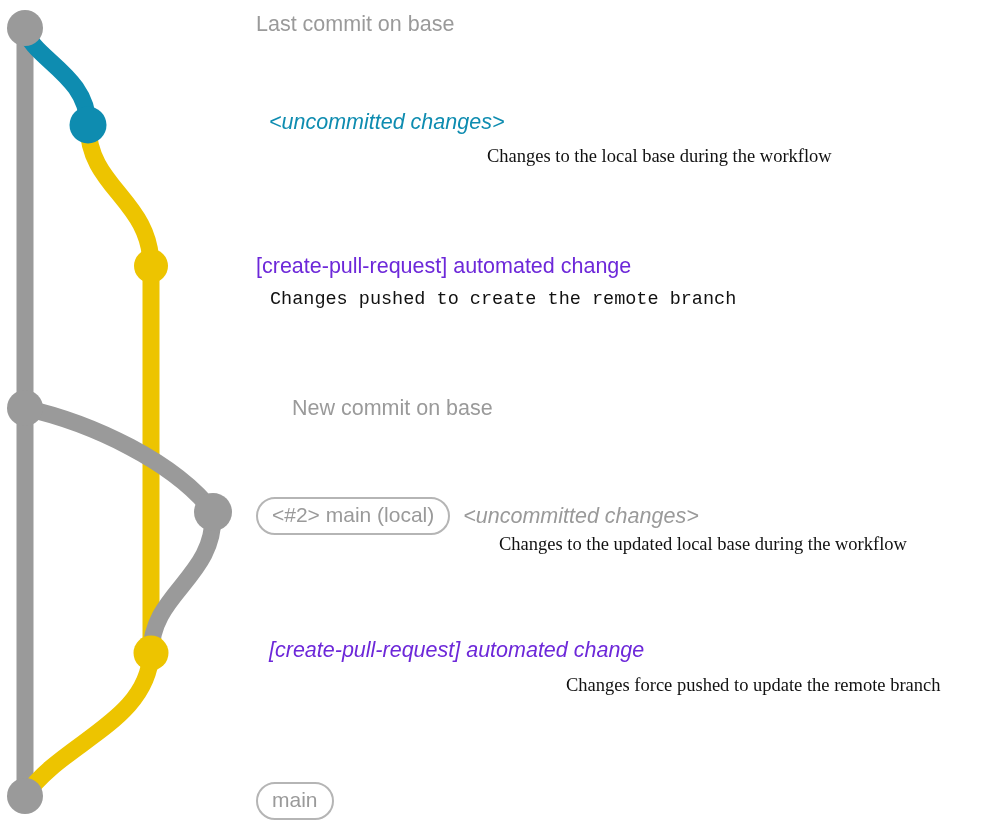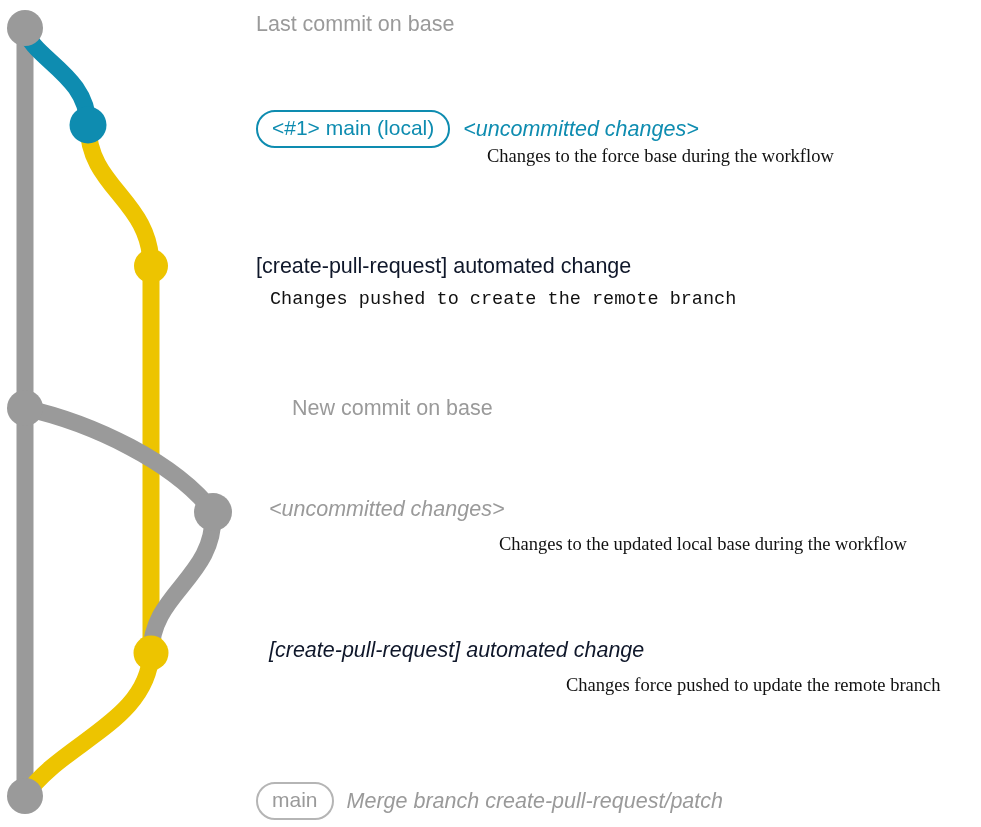--- a/index.html
+++ b/index.html
@@ -50,21 +50,21 @@
     font-family: "Liberation Serif", serif;
     font-size: 18.5px;
     line-height: 20px;
     color: #111111;
     white-space: nowrap;
   }
   .gap-after-badge { margin-left: 13px; font-style: italic; }
 
   
   .c-teal   { color: #0e8cb0; }
-  .c-yellow { color: #0f172a; }
+  .c-yellow { color: #6d28d9; }
   .c-gray   { color: #9a9a9a; }
   .b-teal   { border-color: #0e8cb0; }
   .b-yellow { border-color: #edc400; }
   .b-gray   { border-color: #b5b5b5; }
 </style>
 </head>
 <body>
 
 <svg id="graph-svg" viewBox="0 0 981 827">
   <g fill="none" stroke-linecap="round" stroke-width="17">
@@ -93,40 +93,39 @@
     <circle cx="151" cy="653" r="17.5" fill="#edc400"></circle>
     <circle cx="25" cy="796" r="18" fill="#9a9a9a"></circle>
   </g>
 </svg>
 
 <div class="row" style="left:256px; top:12px;">
   <span class="headline c-gray">Last commit on base</span>
 </div>
 
 <div class="row" style="left:256px; top:110px;">
-  <span class="badge b-teal c-teal">&lt;#1&gt; main (local)</span>
   <span class="headline c-teal gap-after-badge">&lt;uncommitted changes&gt;</span>
 </div>
-<div class="subtext" style="left:487px; top:146px;">Changes to the force base during the workflow</div>
+<div class="subtext" style="left:487px; top:146px;">Changes to the local base during the workflow</div>
 
 <div class="row" style="left:256px; top:254px;">
   <span class="headline c-yellow">[create-pull-request] automated change</span>
 </div>
 <div class="subtext" style="left:270px; top:290px;font-family:Liberation Mono, monospace;">Changes pushed to create the remote branch</div>
 
 <div class="row" style="left:256px; top:396px;margin-left:36px;">
   <span class="headline c-gray">New commit on base</span>
 </div>
 
 <div class="row" style="left:256px; top:497px;">
+  <span class="badge b-gray c-gray">&lt;#2&gt; main (local)</span>
   <span class="headline c-gray gap-after-badge">&lt;uncommitted changes&gt;</span>
 </div>
 <div class="subtext" style="left:499px; top:534px;">Changes to the updated local base during the workflow</div>
 
 <div class="row" style="left:256px; top:638px;">
   <span class="headline c-yellow gap-after-badge">[create-pull-request] automated change</span>
 </div>
 <div class="subtext" style="left:566px; top:675px;">Changes force pushed to update the remote branch</div>
 
-<div class="row" style="left:256px; top:782px;">
+<div class="row" style="left:256px; top:782px;gap:36px;">
   <span class="badge b-gray c-gray">main</span>
-  <span class="headline c-gray gap-after-badge">Merge branch create-pull-request/patch</span>
 </div>
 
 </body></html>

